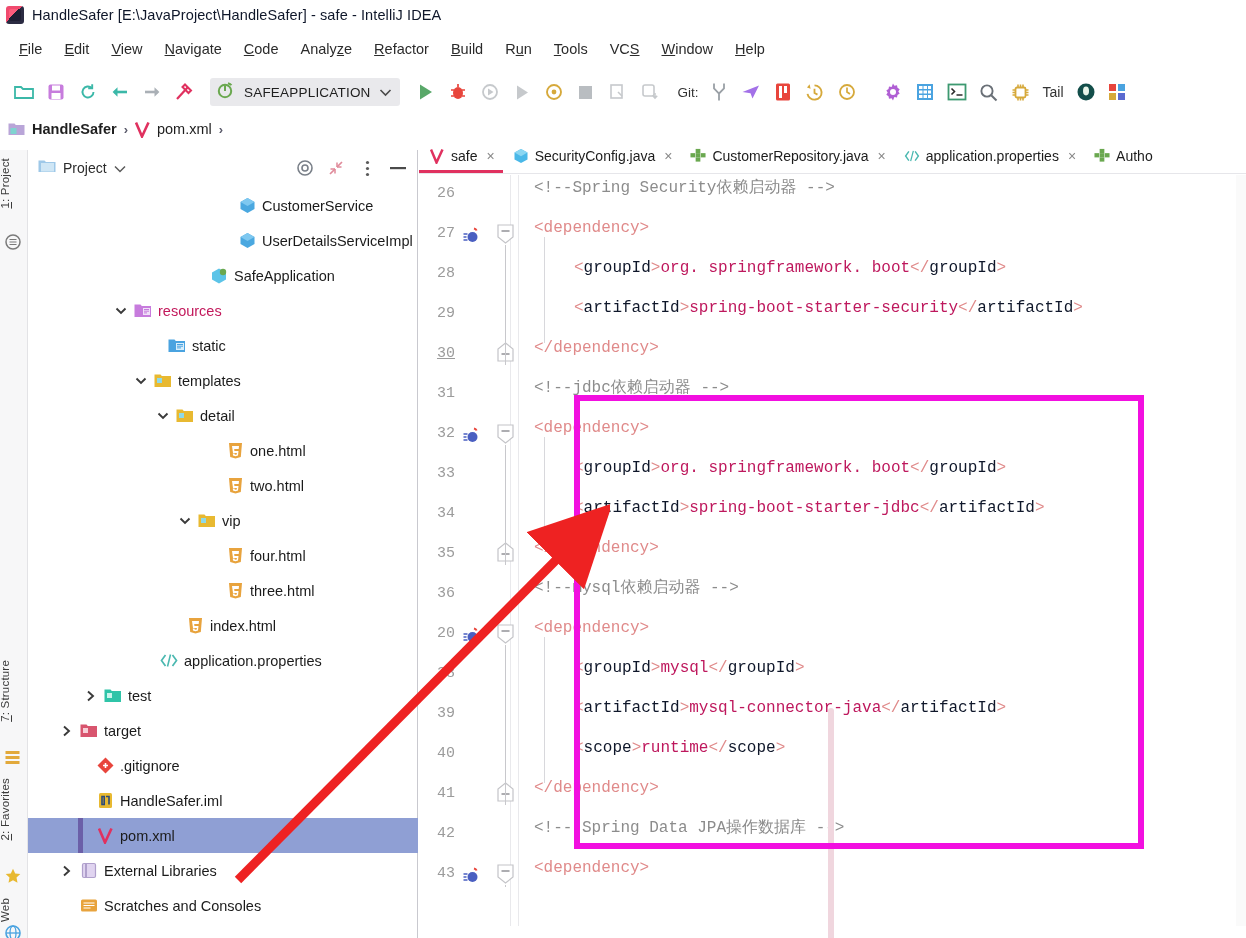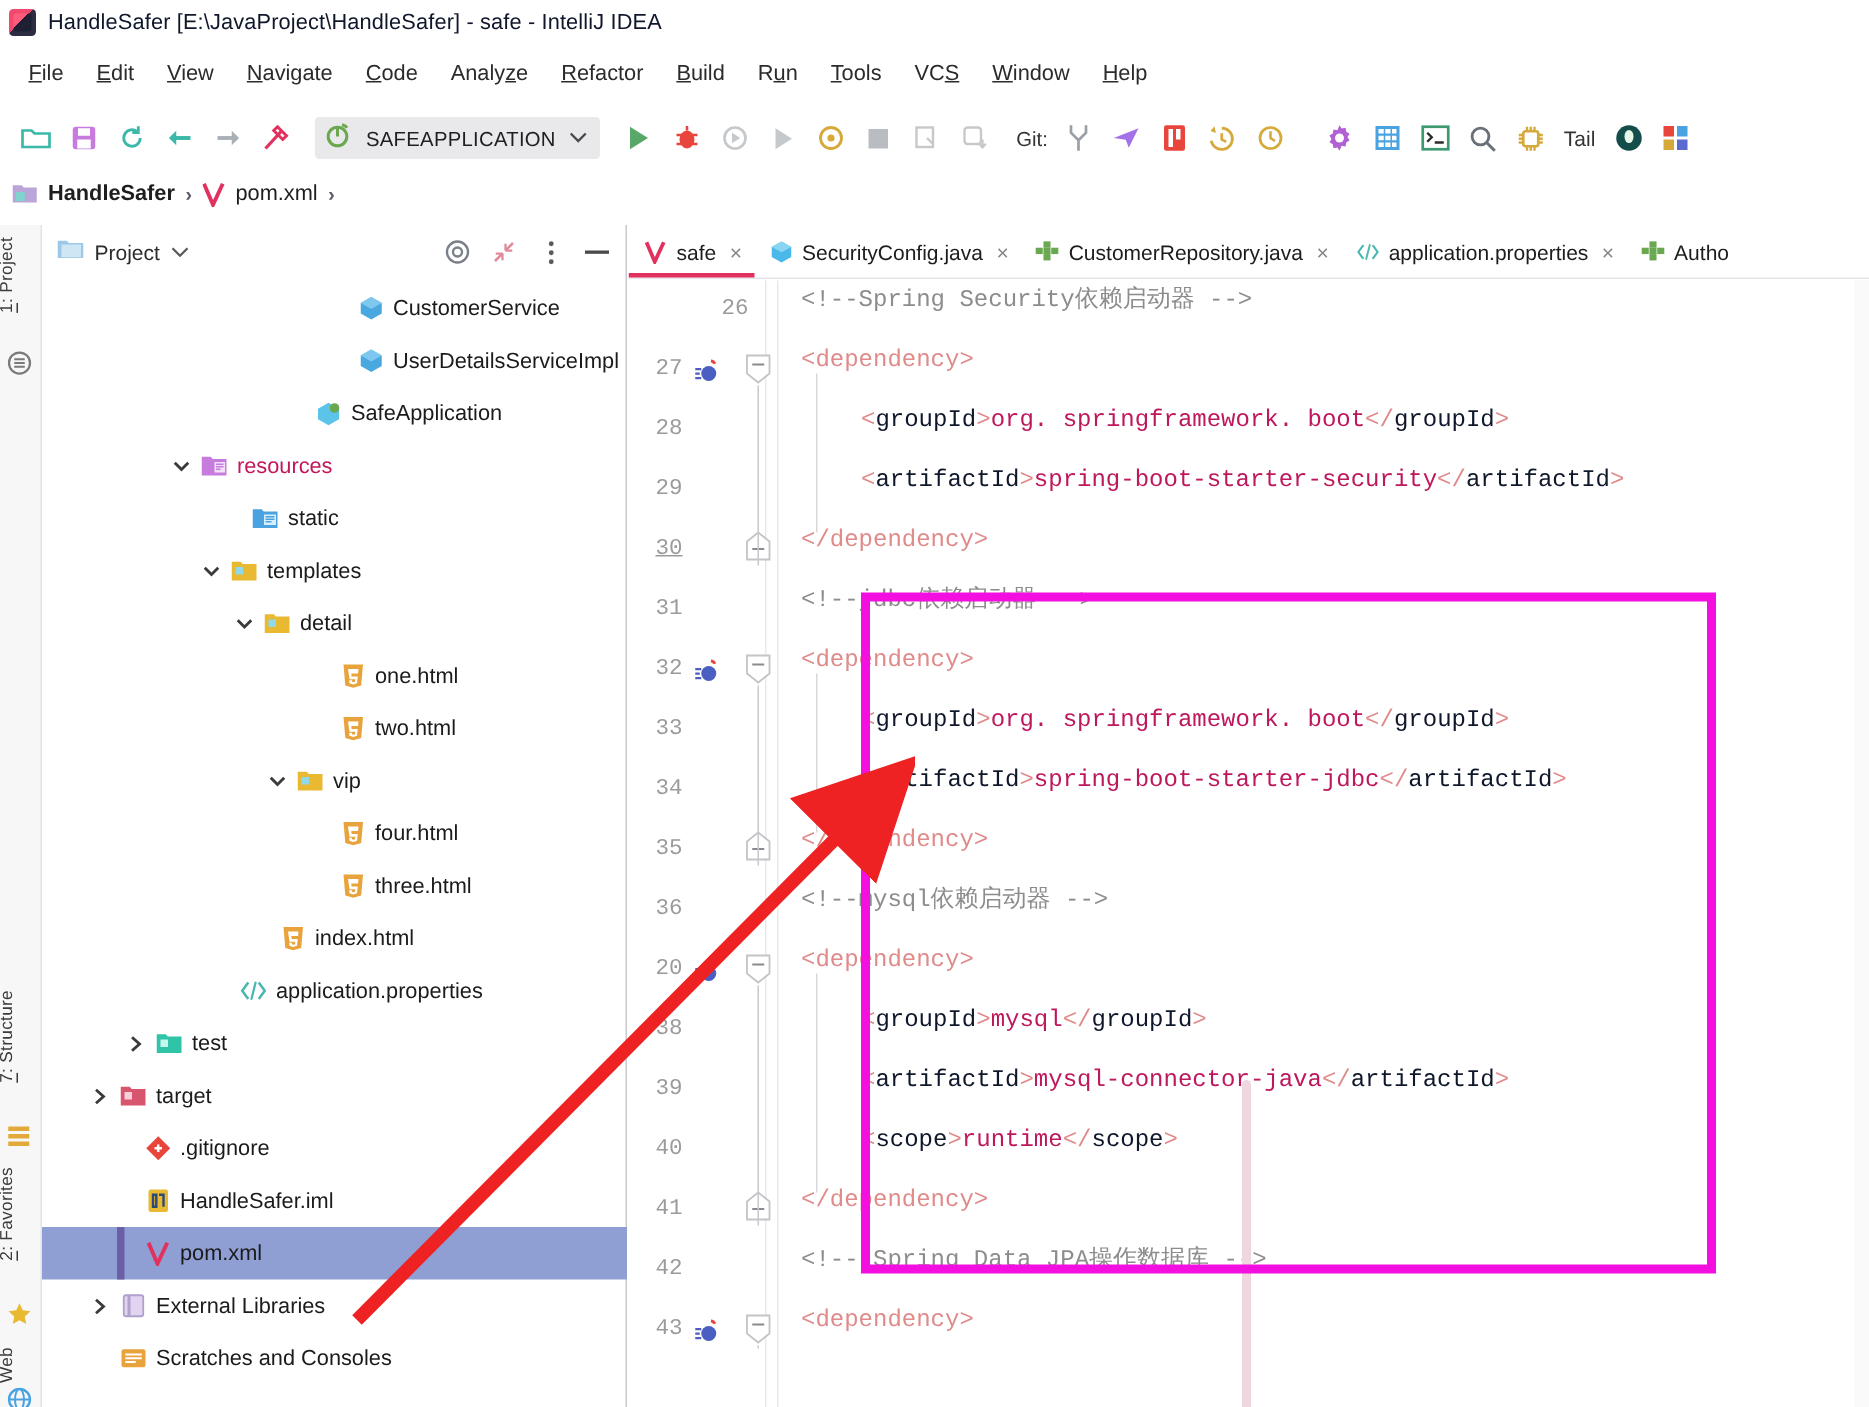--- a/index.html
+++ b/index.html
@@ -99,21 +99,21 @@
   }
   .trow .chev { width:14px; height:14px; flex:none; display:flex; align-items:center; justify-content:center; }
   .trow .ticon { width:18px; height:18px; flex:none; display:flex; align-items:center; justify-content:center; }
   .trow.selected { background:#8f9fd4; }
   .trow.selected::before{
     content:""; position:absolute; left:50px; top:0; bottom:0; width:5px; background:#6b5fa8;
   }
   .trow .lbl.resources { color:#c2185b; }
 
   
-  .editor { position:absolute; left:419px; top:150px; width:827px; height:788px; background:#ffffff; }
+  .editor { position:absolute; left:419px; top:138px; width:827px; height:788px; background:#ffffff; }
 
   .tabstrip {
     position:absolute; left:0; top:0; width:827px; height:36px;
     display:flex; align-items:center; overflow:hidden;
     border-bottom:1px solid #e6e6ea;
   }
   .tab {
     height:36px; display:flex; align-items:center; gap:6px; padding:0 8px 0 10px;
     font-size:14px; color:#1c1c1c; white-space:nowrap; position:relative; flex:none;
   }
@@ -771,21 +771,21 @@
                 <rect x="6" y="9.5" width="5" height="4.5"></rect>
                 <rect x="6" y="5" width="5" height="4.5"></rect>
               </g>
             </svg>
           </span>
           <span>Autho</span>
         </div>
       </div>
     <div class="gutter" id="gutter">
       <div class="gcol-sep"></div>
-    <div class="lnum" style="top: 10px; margin-left: 44px;">26</div>
+    <div class="lnum" style="top: 10px;">26</div>
         <div class="lnum" style="top: 50px;">27</div>
         <div class="runicon" style="top: 51px;"><svg width="18" height="18" viewBox="0 0 18 18">
             <circle cx="9.5" cy="11" r="5" fill="#4a5fc1"></circle>
             <path d="M11 2.5c2 .5 2.6 2 2.6 2" stroke="#e8453c" stroke-width="2" fill="none"></path>
             <path d="M0.5 8h4M0.5 11h3M0.5 14h4" stroke="#4a5fc1" stroke-width="1.5"></path>
           </svg></div>
         <div class="foldmark" style="top: 49px;"><svg width="17" height="20" viewBox="0 0 17 20">
             <path d="M1 1h15v12l-7.5 6L1 13z" fill="#fff" stroke="#c4c4c8" stroke-width="1.2"></path>
             <path d="M4.5 7h8" stroke="#8a8a90" stroke-width="1.4"></path>
           </svg></div>

